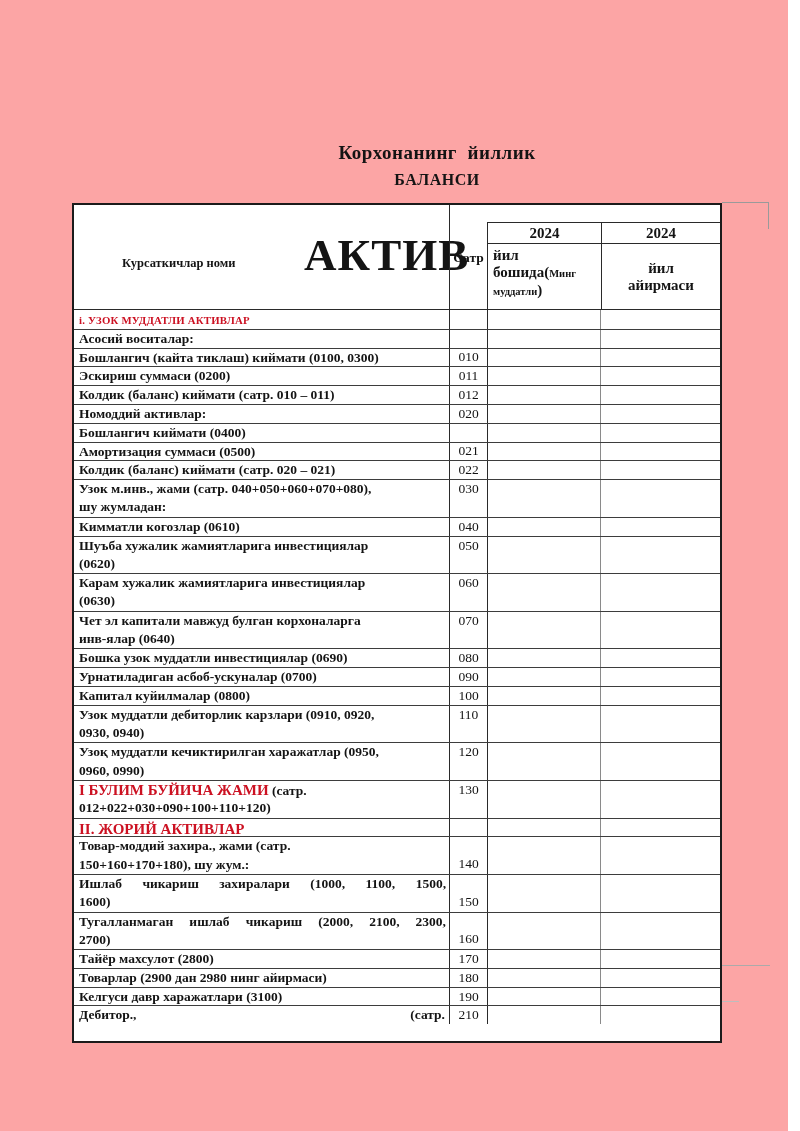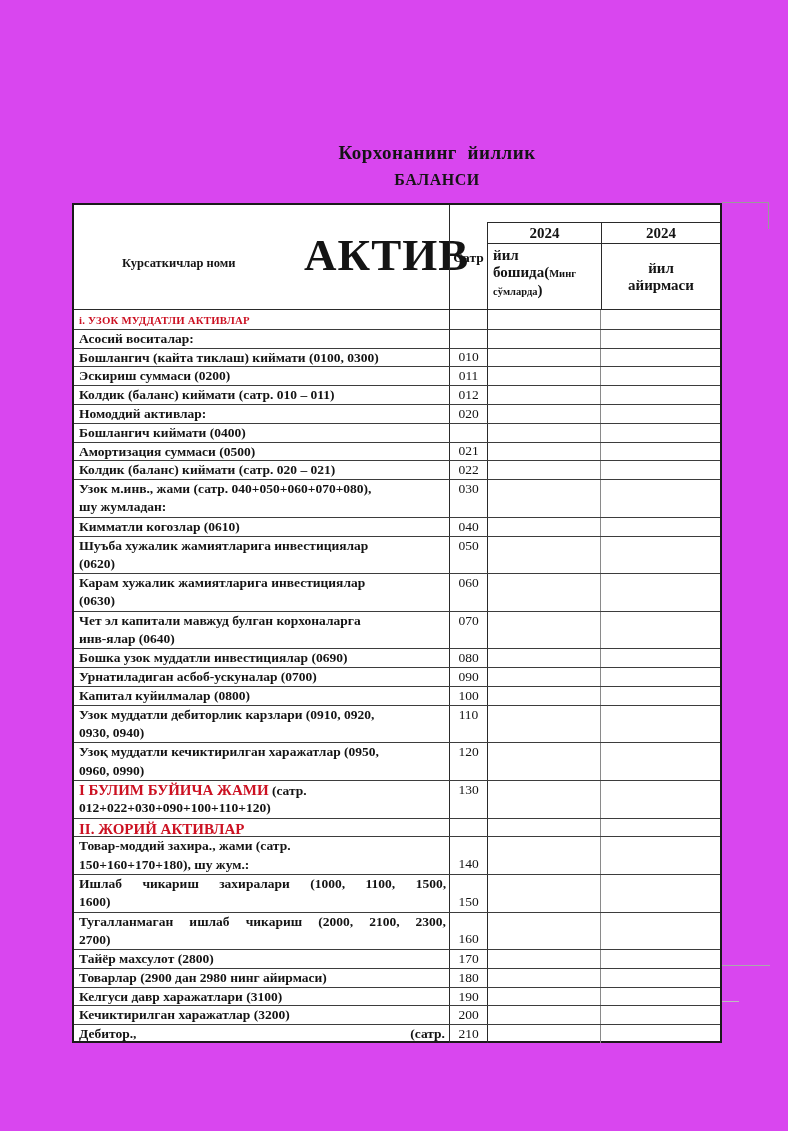--- a/index.html
+++ b/index.html
@@ -1,16 +1,16 @@
 <!DOCTYPE html>
 <html style="--red: #CC1122;"><head>
 <meta charset="utf-8">
 <style>
   html,body{margin:0;padding:0;background:#ffffff;}
-  .page{position:relative;width:788px;height:1131px;background:#d946ef;overflow:hidden;
+  .page{position:relative;width:788px;height:1131px;background:#fca5a5;overflow:hidden;
         font-family:"Liberation Serif","DejaVu Serif",serif;color:#141414;}
 
   
   .doc-title{position:absolute;top:142px;left:75px;width:724px;text-align:center;font-weight:bold;}
   .doc-title .t1{font-size:19px;white-space:pre;letter-spacing:.5px;}
   .doc-title .t2{font-size:16px;margin-top:7px;letter-spacing:.5px;}
 
   
   .btable{position:absolute;left:72px;top:203px;width:650px;height:840px;box-sizing:border-box;
           border:2px solid #1b1b1b;background:#fff;}
@@ -79,21 +79,21 @@
     <div class="thead">
       <span class="name-label">Курсаткичлар номи</span>
       <span class="aktiv">АКТИВ</span>
       <div class="th-satr">Сатр</div>
       <div class="years-box">
         <div class="yb-row1">
           <div class="y">2024</div>
           <div class="y">2024</div>
         </div>
         <div class="yb-row2">
-          <div class="sub-left"><span>йил</span><br><span>бошида(</span><span class="sm">Минг</span><br><span class="sm">сўмларда</span><span>)</span></div>
+          <div class="sub-left"><span>йил</span><br><span>бошида(</span><span class="sm">Минг</span><br><span class="sm">муддатли</span><span>)</span></div>
           <div class="sub-right">
               <span>йил айирмаси</span>
             </div>
         </div>
       </div>
     </div>
 
     <div class="tbody">
         <div class="trow section-small one">
           <div class="cl">
@@ -311,28 +311,20 @@
           </div>
           <div class="cc">180</div>
           <div class="cv1"></div>
           <div class="cv2"></div>
         </div>
         <div class="trow row one">
           <div class="cl">
             <div class="line">Келгуси давр харажатлари (3100)</div>
           </div>
           <div class="cc">190</div>
-          <div class="cv1"></div>
-          <div class="cv2"></div>
-        </div>
-        <div class="trow row one">
-          <div class="cl">
-            <div class="line">Кечиктирилган харажатлар (3200)</div>
-          </div>
-          <div class="cc">200</div>
           <div class="cv1"></div>
           <div class="cv2"></div>
         </div>
         <div class="trow split one">
           <div class="cl split-label">
             <span>Дебитор.,</span>
             <span>(сатр.</span>
           </div>
           <div class="cc">210</div>
           <div class="cv1"></div>

